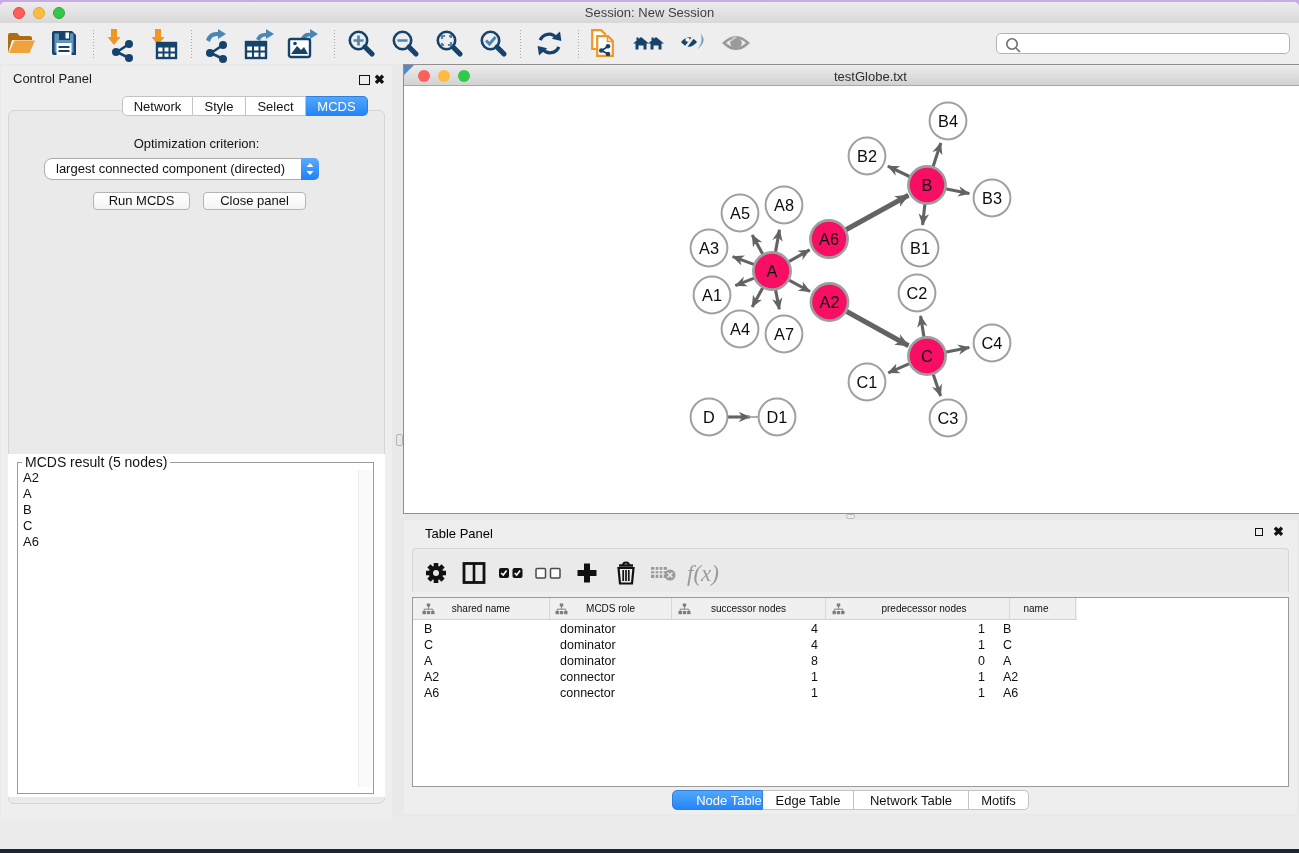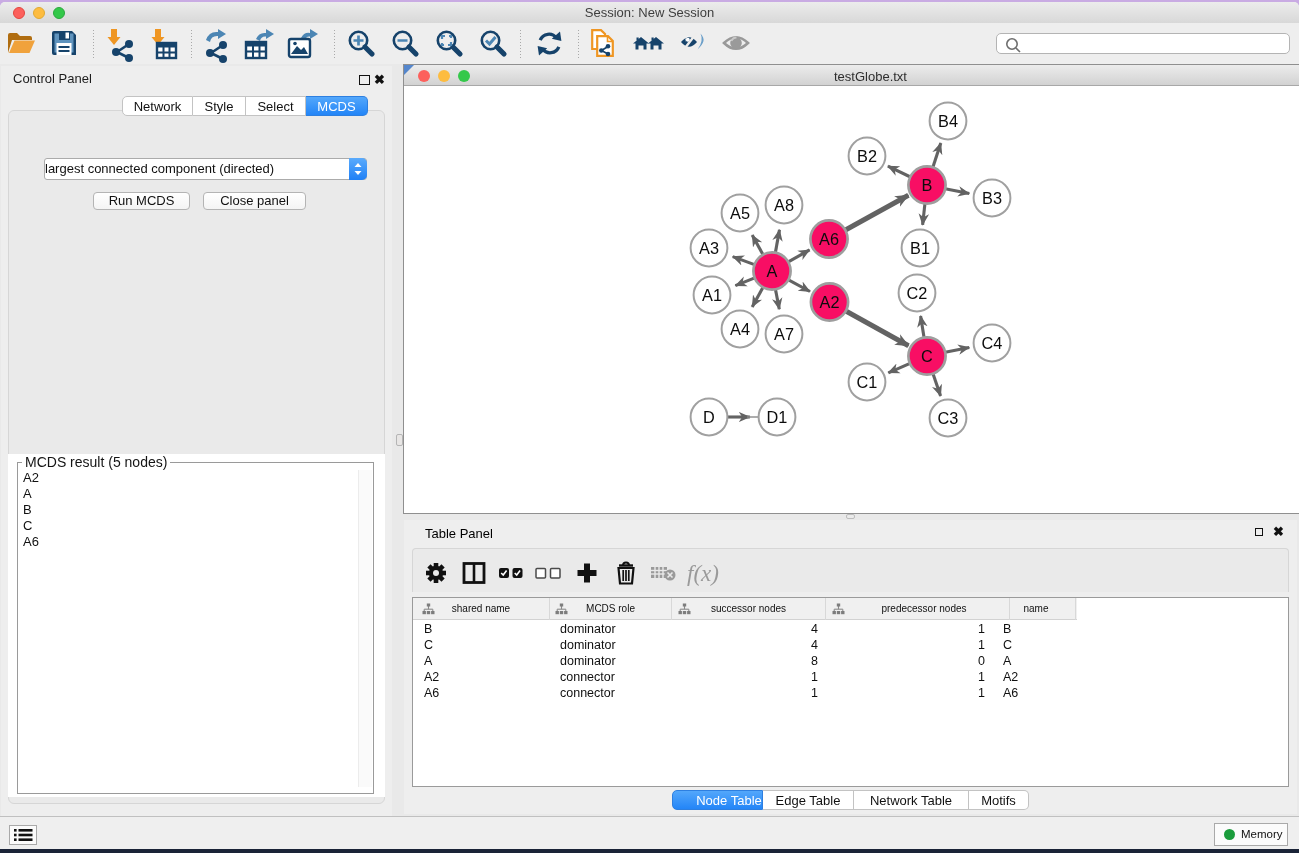--- a/index.html
+++ b/index.html
@@ -16,21 +16,21 @@
 
 #cp{position:absolute;left:1px;top:2px;width:391px;height:752px;background:#eeeeee;}
 #cp .hdr{position:absolute;left:12px;top:5px;font-size:13px;color:#1c1c1c;}
 #cpinner{position:absolute;left:7px;top:44px;width:377px;height:694px;background:#eaeaea;border:1px solid #d6d6d6;border-radius:6px;}
 .tabs{position:absolute;top:30px;left:78px;height:20px;display:flex;font-size:13px;padding-left:43px;}
 .tab{height:20px;line-height:19px;text-align:center;background:#fff;border:1px solid #c3c3c3;border-left:none;color:#111;padding:0;}
 .tab.first{border-left:1px solid #c3c3c3;border-radius:5px 0 0 5px;}
 .tab.last{border-radius:0 5px 5px 0;}
 .tab.sel{background:linear-gradient(#53a7fb,#2385f7);color:#fff;border-color:#2d7fe0;}
 #optlabel{position:absolute;left:0;top:70px;width:391px;text-align:center;font-size:13px;color:#141414;}
-#dropdown{position:absolute;left:43px;top:92px;width:323px;height:22px;background:#fff;border:1px solid #ababab;border-radius:3px;font-size:13px;color:#111;line-height:20px;padding-left:0;}
+#dropdown{position:absolute;left:43px;top:92px;width:275px;height:22px;background:#fff;border:1px solid #ababab;border-radius:8px;font-size:13px;color:#111;line-height:20px;padding-left:11px;}
 #ddbtn{position:absolute;right:-1px;top:-1px;width:18px;height:22px;background:linear-gradient(#5babfc,#1f80f6);border-radius:0 5px 5px 0;}
 .btn{position:absolute;top:126px;height:18px;background:linear-gradient(#ffffff,#f4f4f4);border:1px solid #b4b4b4;border-radius:4px;font-size:13px;color:#111;text-align:center;line-height:16px;}
 #fieldwrap{position:absolute;left:7px;top:388px;width:377px;height:343px;background:#fff;}
 #fieldset{position:absolute;left:9px;top:8px;width:357px;height:332px;border:1px solid #9a9a9a;background:#fff;}
 #fieldset .lbl{position:absolute;left:4px;top:-9px;background:#fff;padding:0 3px;font-size:14px;color:#141414;}
 #mcdslist{position:absolute;left:1px;top:7px;font-size:13px;color:#111;line-height:16px;}
 #sbtrack{position:absolute;right:1px;top:7px;width:14px;height:317px;background:#fafafa;border-left:1px solid #ececec;}
 
 #netwin{position:absolute;left:403px;top:0px;width:935px;height:450px;background:#fff;border:1px solid #8f8f8f;}
 #nettitle{position:absolute;left:0;top:0;width:100%;height:21px;background:linear-gradient(#ececec,#d2d2d2);border-bottom:1px solid #a8a8a8;}
@@ -217,20 +217,21 @@
       <div class="hdr">Control Panel</div>
       <div style="position:absolute;left:358px;top:9px;width:11px;height:10px;border:1.5px solid #111;"></div>
       <div style="position:absolute;right:7px;top:6px;font-size:13px;font-weight:bold;color:#111;">✖</div>
       <div id="cpinner"></div>
       <div class="tabs">
         <div class="tab first" style="width:71px;">Network</div>
         <div class="tab" style="width:53px;">Style</div>
         <div class="tab" style="width:60px;">Select</div>
         <div class="tab sel last" style="width:62px;">MCDS</div>
       </div>
+      <div id="optlabel">Optimization criterion:</div>
       <div id="dropdown">largest connected component (directed)
         <div id="ddbtn"><svg width="18" height="22" viewBox="0 0 18 22">
           <path d="M5.5 9 L9 5 L12.5 9 Z" fill="#fff"></path>
               <path d="M5.5 13 L9 17 L12.5 13 Z" fill="#fff"></path>
             </svg></div>
       </div>
       <div class="btn" style="left:92px;width:97px;">Run MCDS</div>
       <div class="btn" style="left:202px;width:103px;">Close panel</div>
       <div id="fieldwrap">
         <div id="fieldset">
@@ -464,32 +465,14 @@
         <div class="trow" style="left:11px;top:87px;width:860px;">A6<span style="position:absolute;left:136px;">connector</span><span style="position:absolute;left:289px;width:105px;text-align:right;">1</span><span style="position:absolute;left:456px;width:105px;text-align:right;">1</span><span style="position:absolute;left:579px;">A6</span></div>
       </div>
       <div class="bottabs">
         <div class="tab first sel" style="width:91px;padding-left:23px;">Node Table</div>
         <div class="tab" style="width:91px;">Edge Table</div>
         <div class="tab" style="width:115px;">Network Table</div>
         <div class="tab last" style="width:60px;">Motifs</div>
       </div>
     </div>
   </div>
-  <div id="statusbar">
-    <div id="listbtn">
-        <svg width="26" height="18" viewBox="0 0 26 18" style="position:absolute;left:1px;top:0px;">
-      <g fill="#111">
-            <rect x="3" y="3" width="2.6" height="2.6"></rect>
-            <rect x="3" y="7.7" width="2.6" height="2.6"></rect>
-            <rect x="3" y="12.4" width="2.6" height="2.6"></rect>
-      <rect x="7.5" y="3" width="14" height="2.6"></rect>
-            <rect x="7.5" y="7.7" width="14" height="2.6"></rect>
-            <rect x="7.5" y="12.4" width="14" height="2.6"></rect>
-          </g>
-        </svg>
-      </div>
-    <div id="membtn">
-        <span style="position:absolute;left:9px;top:5px;width:11px;height:11px;border-radius:50%;background:#1a9c3c;"></span>
-      <span style="position:absolute;left:26px;top:4px;">Memory</span>
-      </div>
-  </div>
 </div>
 <div id="deskbottom" class="abs"></div>
 
 </body></html>

